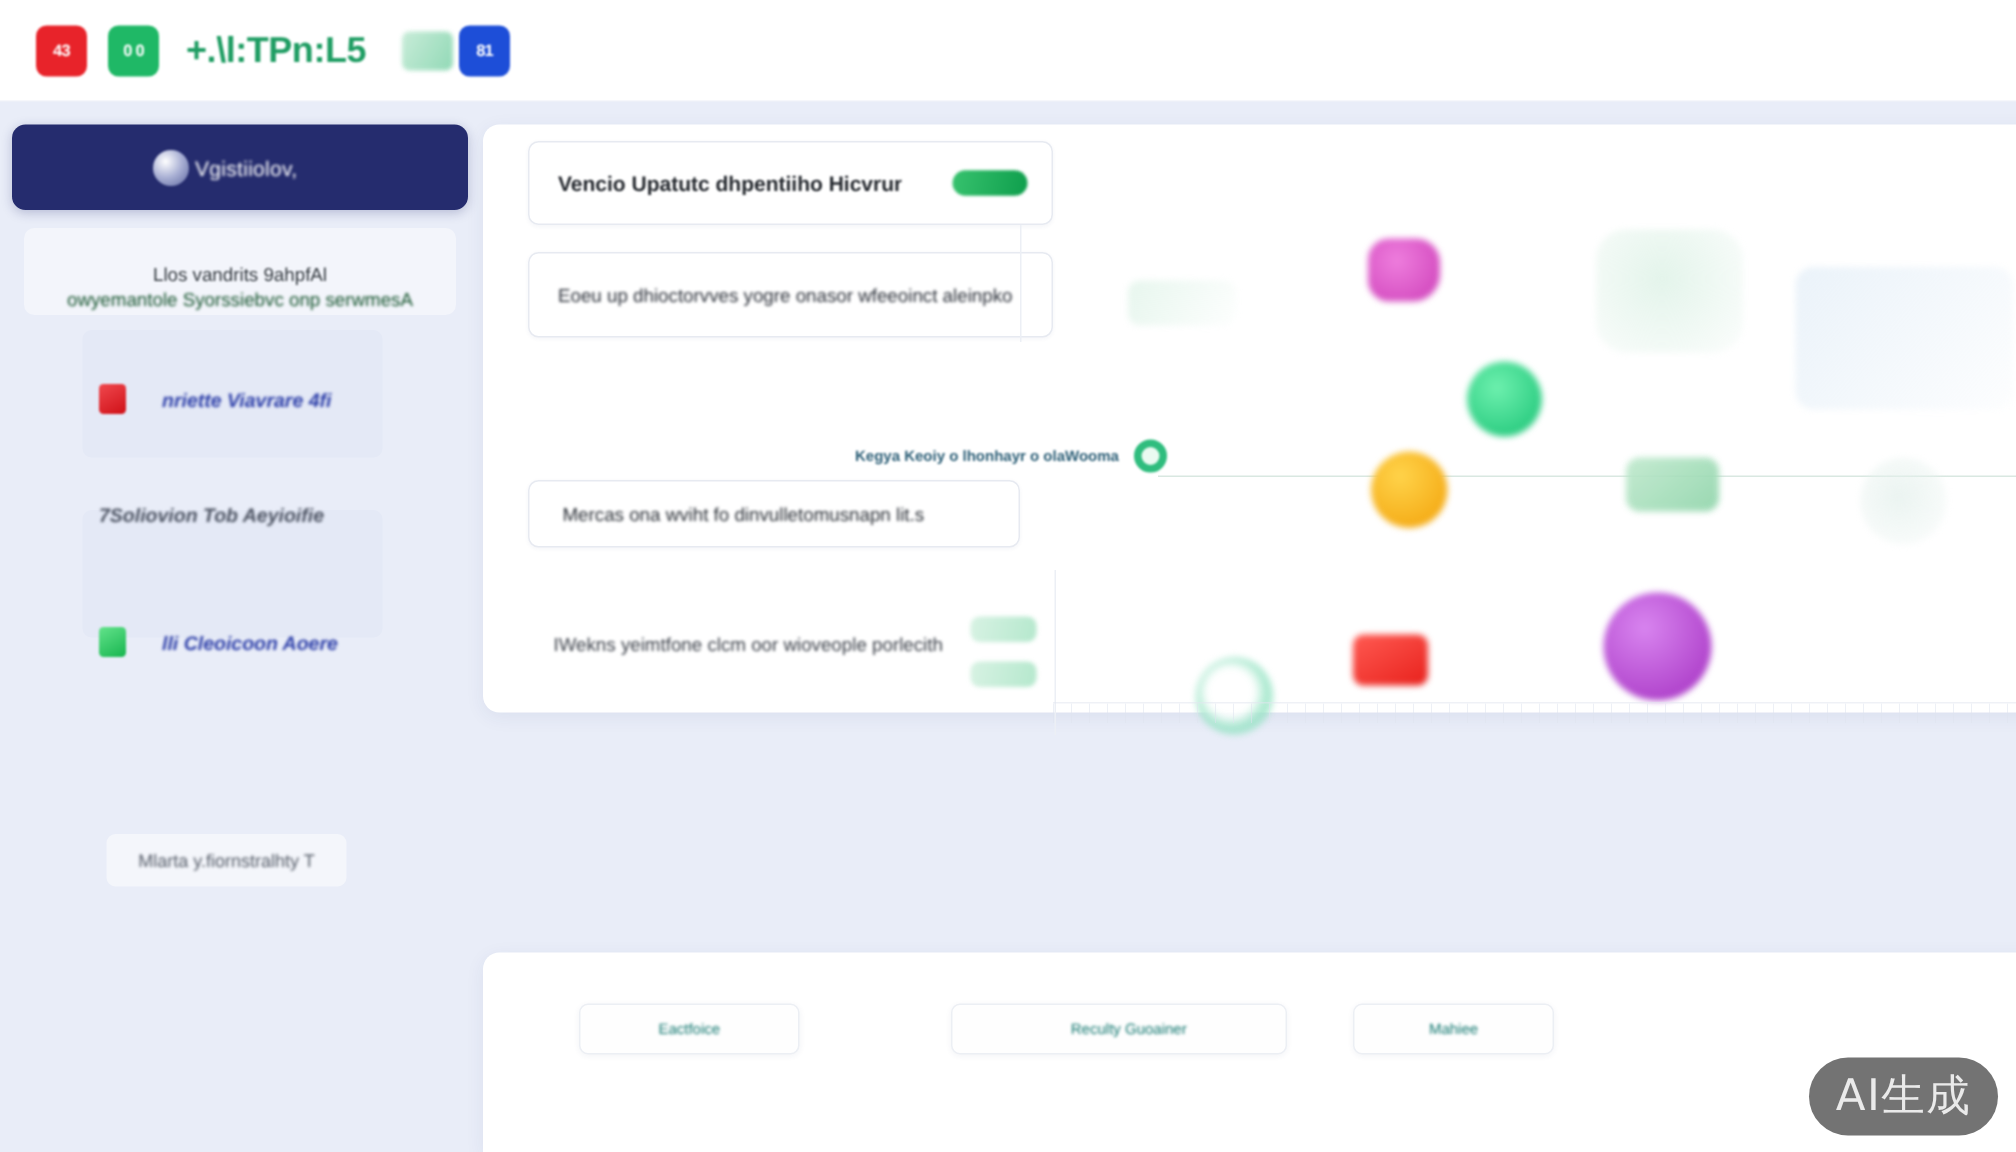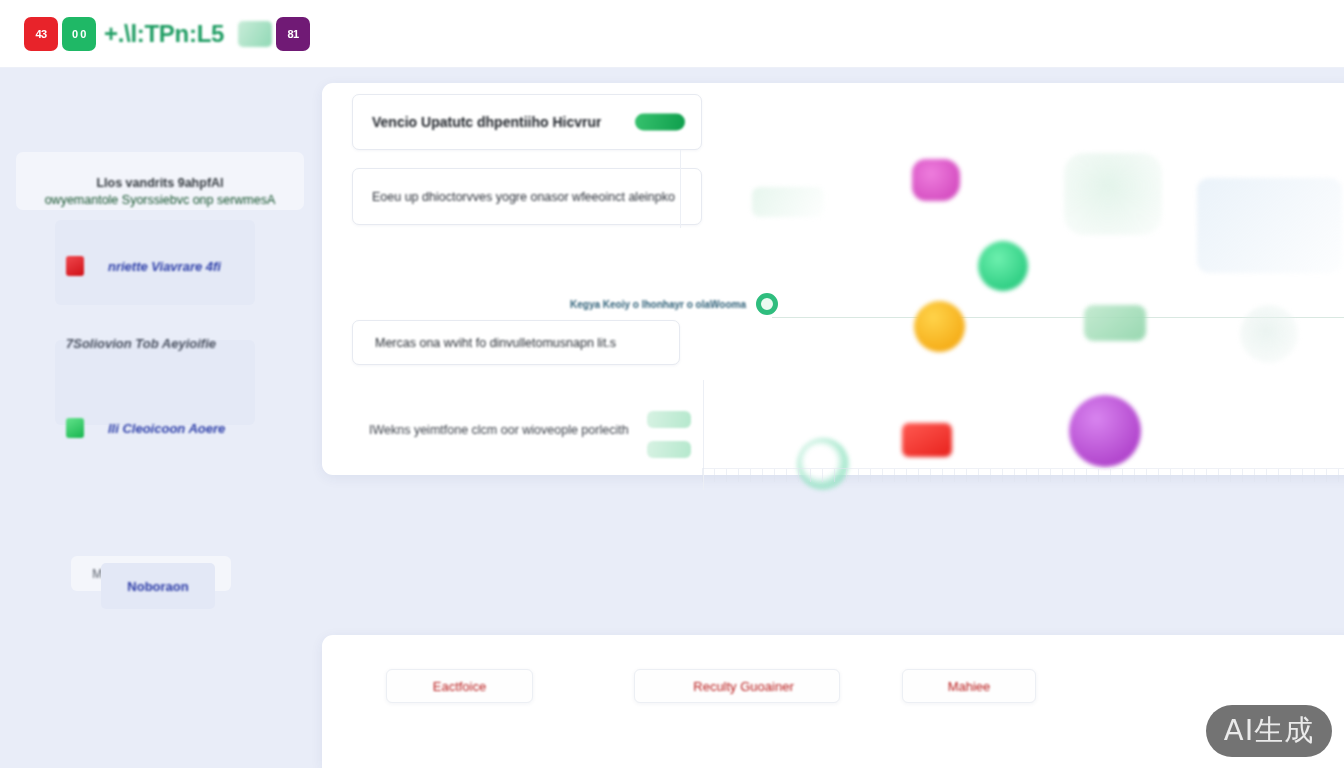--- a/index.html
+++ b/index.html
@@ -8,39 +8,39 @@
   body {
     font-family:"Liberation Sans", sans-serif;
     background:#ffffff;
     position:relative;
   }
 
   
   #topbar{
     position:absolute; left:0; top:0; width:1344px; height:68px;
     background:#ffffff;
-    display:flex; align-items:center; gap:4px;
+    display:flex; align-items:center; gap:14px;
     padding-left:24px;
     border-bottom:1px solid #edf0f8;
     z-index:6;
   }
   .badge{
     height:34px; min-width:34px;
     border-radius:7px;
     display:flex; align-items:center; justify-content:center;
     padding:0 7px;
     font-size:11px; font-weight:bold; color:#ffffff;
     letter-spacing:-0.5px;
     filter:blur(0.7px);
     white-space:nowrap;
     overflow:hidden;
   }
   .badge.red{ background:#e8232a; }
   .badge.green{ background:#1fb866; }
-  .badge.green2{ background:#701a75; }
+  .badge.green2{ background:#1d4ed8; }
   #topbar-title{
     font-size:24px; font-weight:bold; color:#1f9d63;
     filter:blur(0.8px);
     letter-spacing:-0.3px;
     margin-left:4px;
   }
   #topbar-trailing{
     display:flex; align-items:center; gap:4px; margin-left:10px;
   }
   .ghost-mark{
@@ -79,21 +79,21 @@
     color:#ffffff; font-size:14px; font-weight:500;
     filter:blur(.9px); letter-spacing:.2px;
   }
   #sidebar-note{
     position:absolute; left:16px; top:84px; width:288px; height:58px;
     background:#f3f5fb; border-radius:7px;
     display:flex; flex-direction:column; align-items:center; justify-content:center;
     gap:3px;
   }
   #sidebar-note .ln1{
-    font-size:12.5px; font-weight:bold; color:#33393f; filter:blur(.85px);margin-top:20px;
+    font-size:12.5px; font-weight:normal; color:#33393f; filter:blur(.85px);margin-top:20px;
   }
   #sidebar-note .ln2{
     font-size:12.5px; color:#14532d; filter:blur(.9px);
   }
 
   .nav-card{
     position:absolute; left:55px; width:200px; height:85px;
     background:#e4e9f6; border-radius:6px;
   }
   #nav-card-1{ top:152px; }
@@ -236,24 +236,24 @@
   
   .btn{
     position:absolute; top:601px; height:34px;
     background:#fefefe;
     border:1px solid #eceff4;
     border-radius:6px;
     display:flex; align-items:center; justify-content:center;
     box-shadow:0 1px 4px rgba(40,55,110,.06);
   }
   .btn span{
-    font-size:13px; color:#b91c1c; filter:blur(.9px); white-space:nowrap;
+    font-size:10px; color:#0f766e; filter:blur(.9px); white-space:nowrap;
   }
   #btn-1{ left:66px; width:147px; }
-  #btn-2{ left:314px; width:206px;padding-left:13px; }
+  #btn-2{ left:314px; width:224px;padding-left:13px; }
   #btn-3{ left:582px; width:134px; }
 
   
   #watermark{
     position:absolute; left:1206px; top:705px;
     width:126px; height:52px; border-radius:26px;
     background:#737373;
     display:flex; align-items:center; justify-content:center;
     z-index:9;
   }
@@ -272,20 +272,24 @@
   <div id="topbar-trailing">
     <div class="ghost-mark"></div>
     <div class="badge green2">81</div>
   </div>
 </div>
 
 <div id="page">
 
   <div id="sidebar">
 
+    <div id="sidebar-active">
+      <span class="circ"></span>
+      <span class="lbl">Vgistiiolov,</span>
+    </div>
 
     <div id="sidebar-note">
       <div class="ln1">Llos vandrits 9ahpfAl</div>
       <div class="ln2">owyemantole Syorssiebvc onp serwmesA</div>
     </div>
 
     <div class="nav-card" id="nav-card-1"></div>
     <div class="nav-card" id="nav-card-2"></div>
 
     <div class="nav-row" id="nav-row-1">
@@ -299,23 +303,20 @@
 
     <div class="nav-row" id="nav-row-3">
       <span class="nav-glyph green"></span>
       <span class="nav-label">lli Cleoicoon Aoere</span>
     </div>
 
     <div id="sidebar-pill">
       <span>Mlarta y.fiornstralhty T</span>
     </div>
 
-    <div id="sidebar-bottom">
-      <span>Noboraon</span>
-    </div>
   </div>
 
   <div id="content">
 
     <div class="panel" id="panel-main">
 
       <div class="field" id="field-title">
         <span class="txt">Vencio Upatutc dhpentiiho Hicvrur</span>
         <span class="pill"></span>
       </div>

